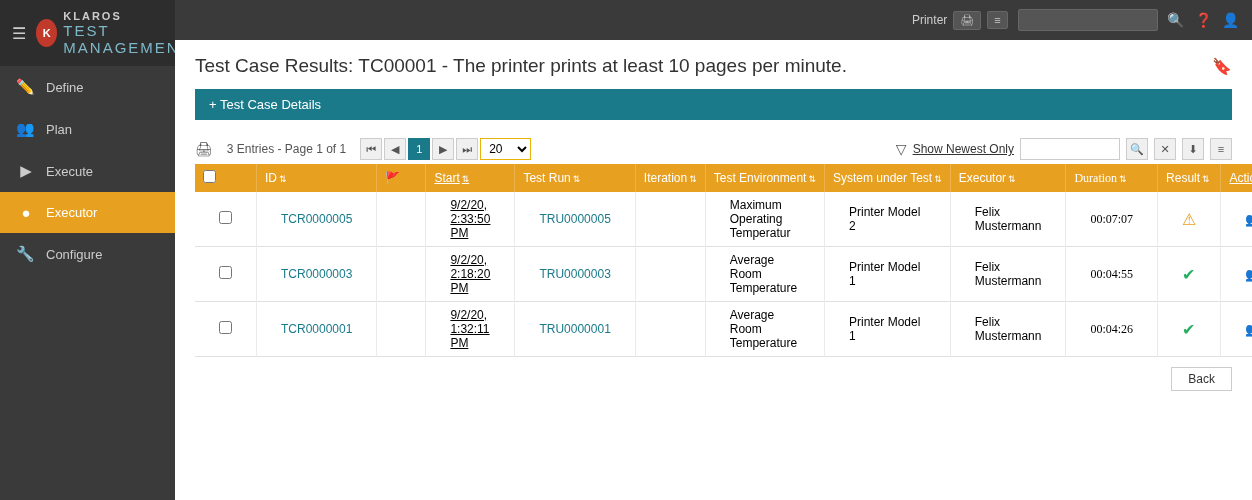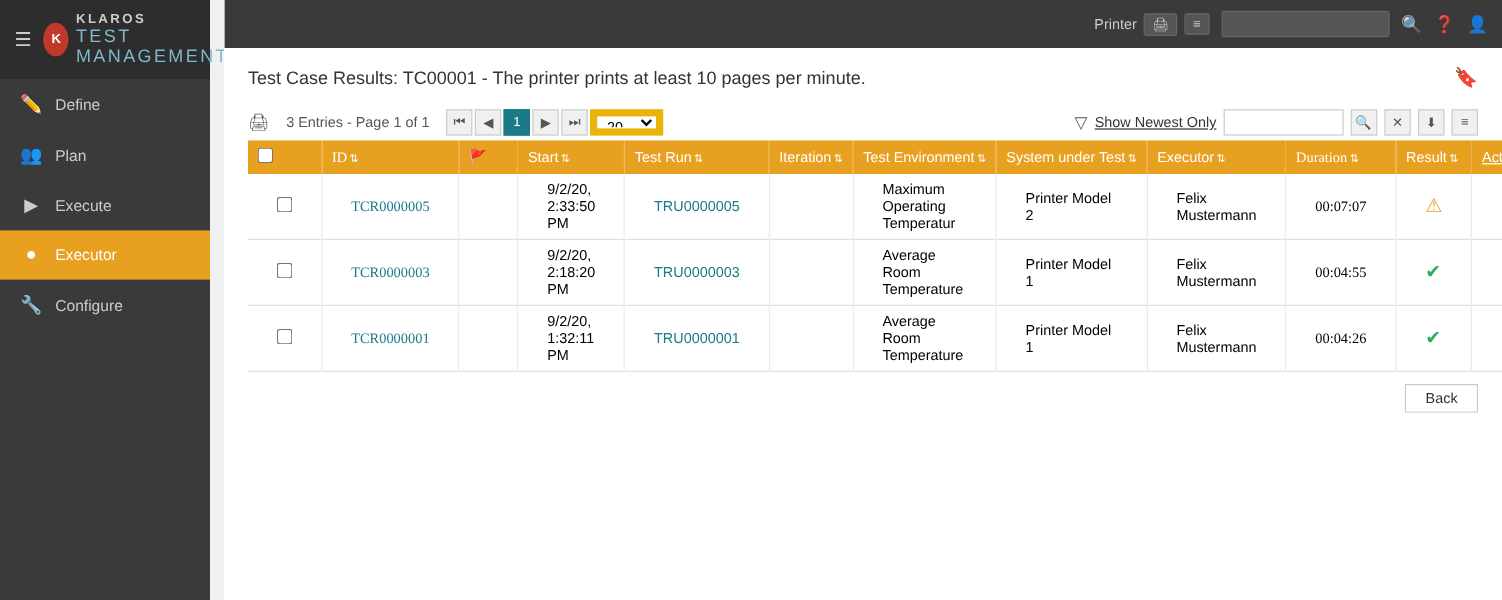--- a/index.html
+++ b/index.html
@@ -44,21 +44,20 @@
     .nav-item.active { background: #e8a020; color: white; }
     .nav-icon { font-size: 15px; width: 20px; text-align: center; }
 
     
     .main {
       flex: 1;
       background: #f5f5f5;
       display: flex;
       flex-direction: column;
       overflow: hidden;
-      margin-left: 12px;
     }
 
     
     .topbar {
       background: #3a3a3a;
       height: 40px;
       display: flex;
       align-items: center;
       justify-content: flex-end;
       padding: 0 12px;
@@ -94,21 +93,21 @@
       background: white;
     }
 
     .page-title-bar {
       display: flex;
       align-items: center;
       justify-content: space-between;
       margin-bottom: 12px;
     }
     .page-title {
-      font-size: 15px;
+      font-size: 19px;
       color: #333;
       font-weight: normal;
     }
     .bookmark-icon { color: #666; font-size: 16px; cursor: pointer; }
 
     
     .details-bar {
       background: #1a7a8a;
       color: white;
       padding: 8px 14px;
@@ -135,21 +134,21 @@
       background: #f0f0f0;
       border: 1px solid #ccc;
       color: #555;
       width: 22px; height: 22px;
       cursor: pointer;
       font-size: 11px;
       display: flex; align-items: center; justify-content: center;
     }
     .pager-btn.active { background: #1a7a8a; color: white; border-color: #1a7a8a; }
     .pager-select {
-      border: 6px solid #eab308;
+      border: 1px solid #eab308;
       background: white;
       padding: 1px 4px;
       font-size: 12px;
       height: 22px;
     }
     .spacer { flex: 1; }
     .filter-icon { color: #555; font-size: 14px; cursor: pointer; }
     .show-newest { color: #333; font-size: 12px; white-space: nowrap; text-decoration: underline; }
     .search-box-small {
       border: 1px solid #ccc;
@@ -213,23 +212,23 @@
       border: 1px solid #ccc;
       padding: 4px 16px;
       font-size: 12px;
       cursor: pointer;
       color: #333;
     }
 
     input[type="checkbox"] { margin: 0; }
 
     .col-check { width: 26px; }
-    .col-id { width: 90px; font-family: Liberation Serif, serif; }
+    .col-id { width: 90px; }
     .col-flag { width: 24px; }
-    .col-start { width: 130px; }
+    .col-start { width: 130px; text-decoration: underline; }
     .col-testrun { width: 80px; }
     .col-iter { width: 70px; }
     .col-env { width: 165px; }
     .col-sut { width: 130px; }
     .col-exec { width: 120px; }
     .col-dur { width: 70px; font-family: Liberation Serif, serif; }
     .col-result { width: 60px; }
     .col-action { width: 80px; }
   </style>
 </head>
@@ -285,20 +284,23 @@
     <span class="topbar-icon">👤</span>
   </div>
 
   <div class="content">
 
     <div class="page-title-bar">
       <h1 class="page-title">Test Case Results: TC00001 - The printer prints at least 10 pages per minute.</h1>
       <span class="bookmark-icon">🔖</span>
     </div>
 
+    <div class="details-bar">
+      <span>+ Test Case Details</span>
+    </div>
 
     <div class="toolbar">
       <span class="toolbar-print">🖨</span>
       <span class="entries-info">3 Entries - Page 1 of 1</span>
       <div class="pager">
         <button class="pager-btn">⏮</button>
         <button class="pager-btn">◀</button>
         <button class="pager-btn active">1</button>
         <button class="pager-btn">▶</button>
         <button class="pager-btn">⏭</button>

